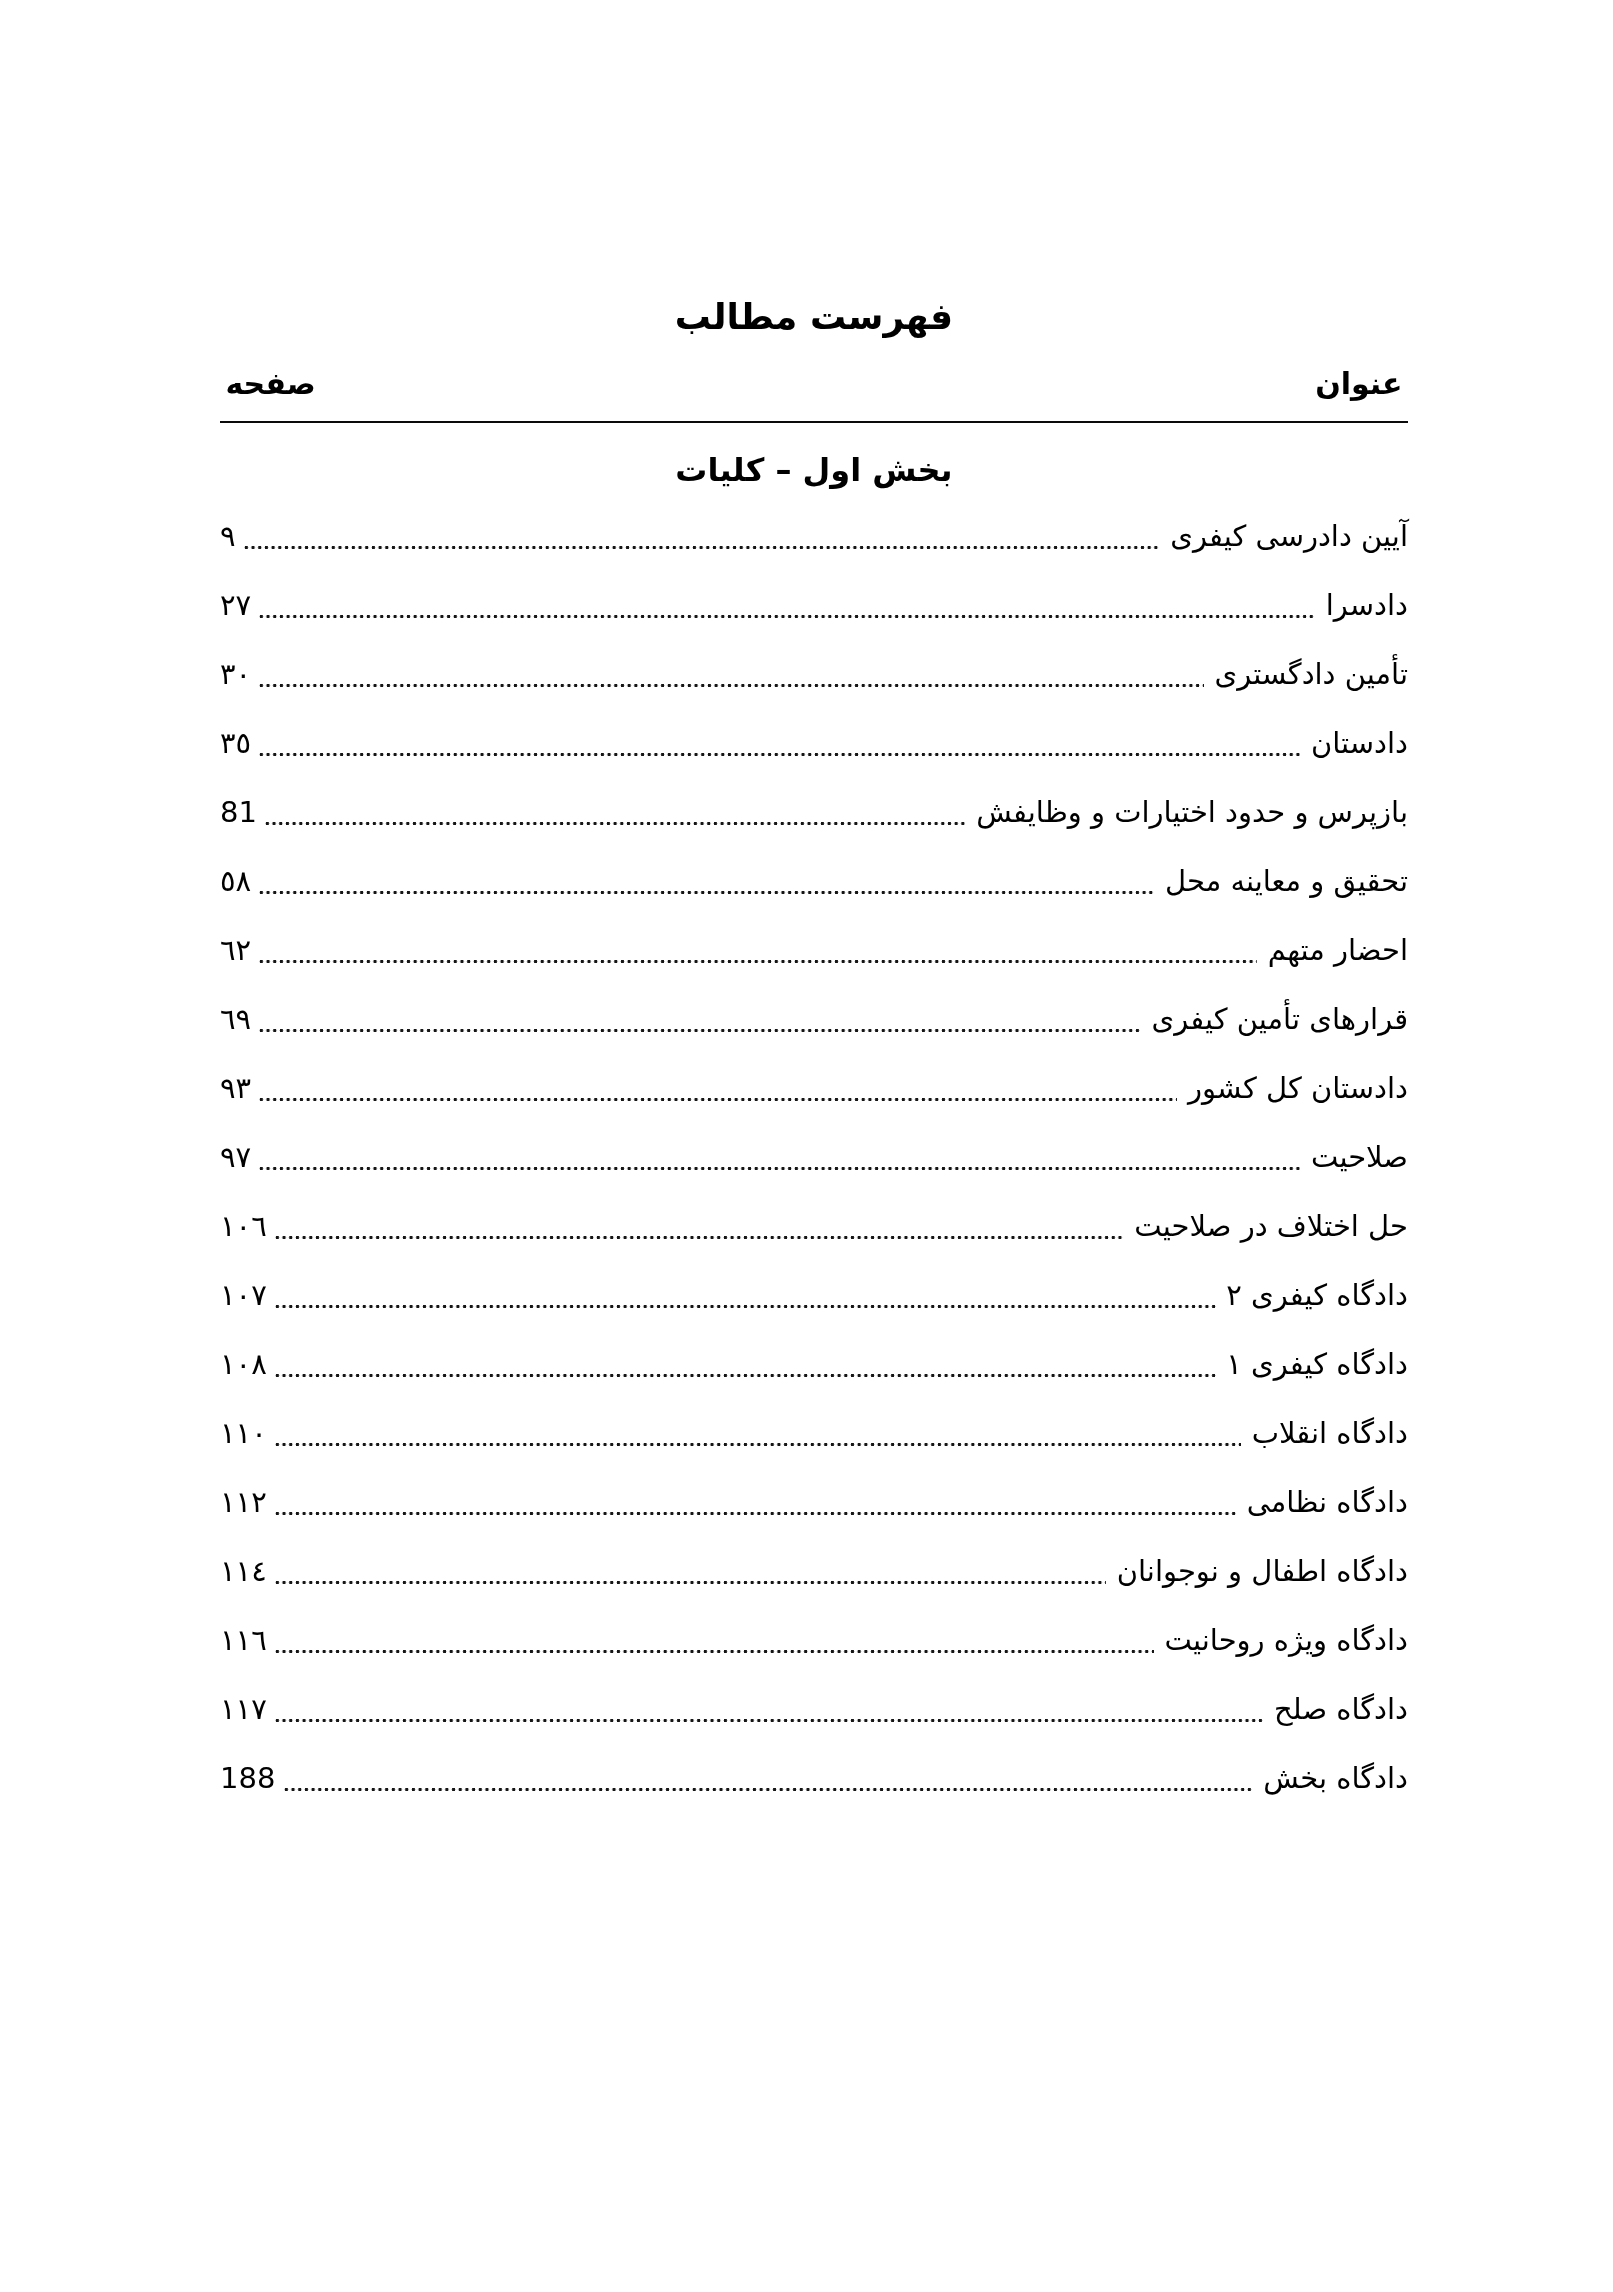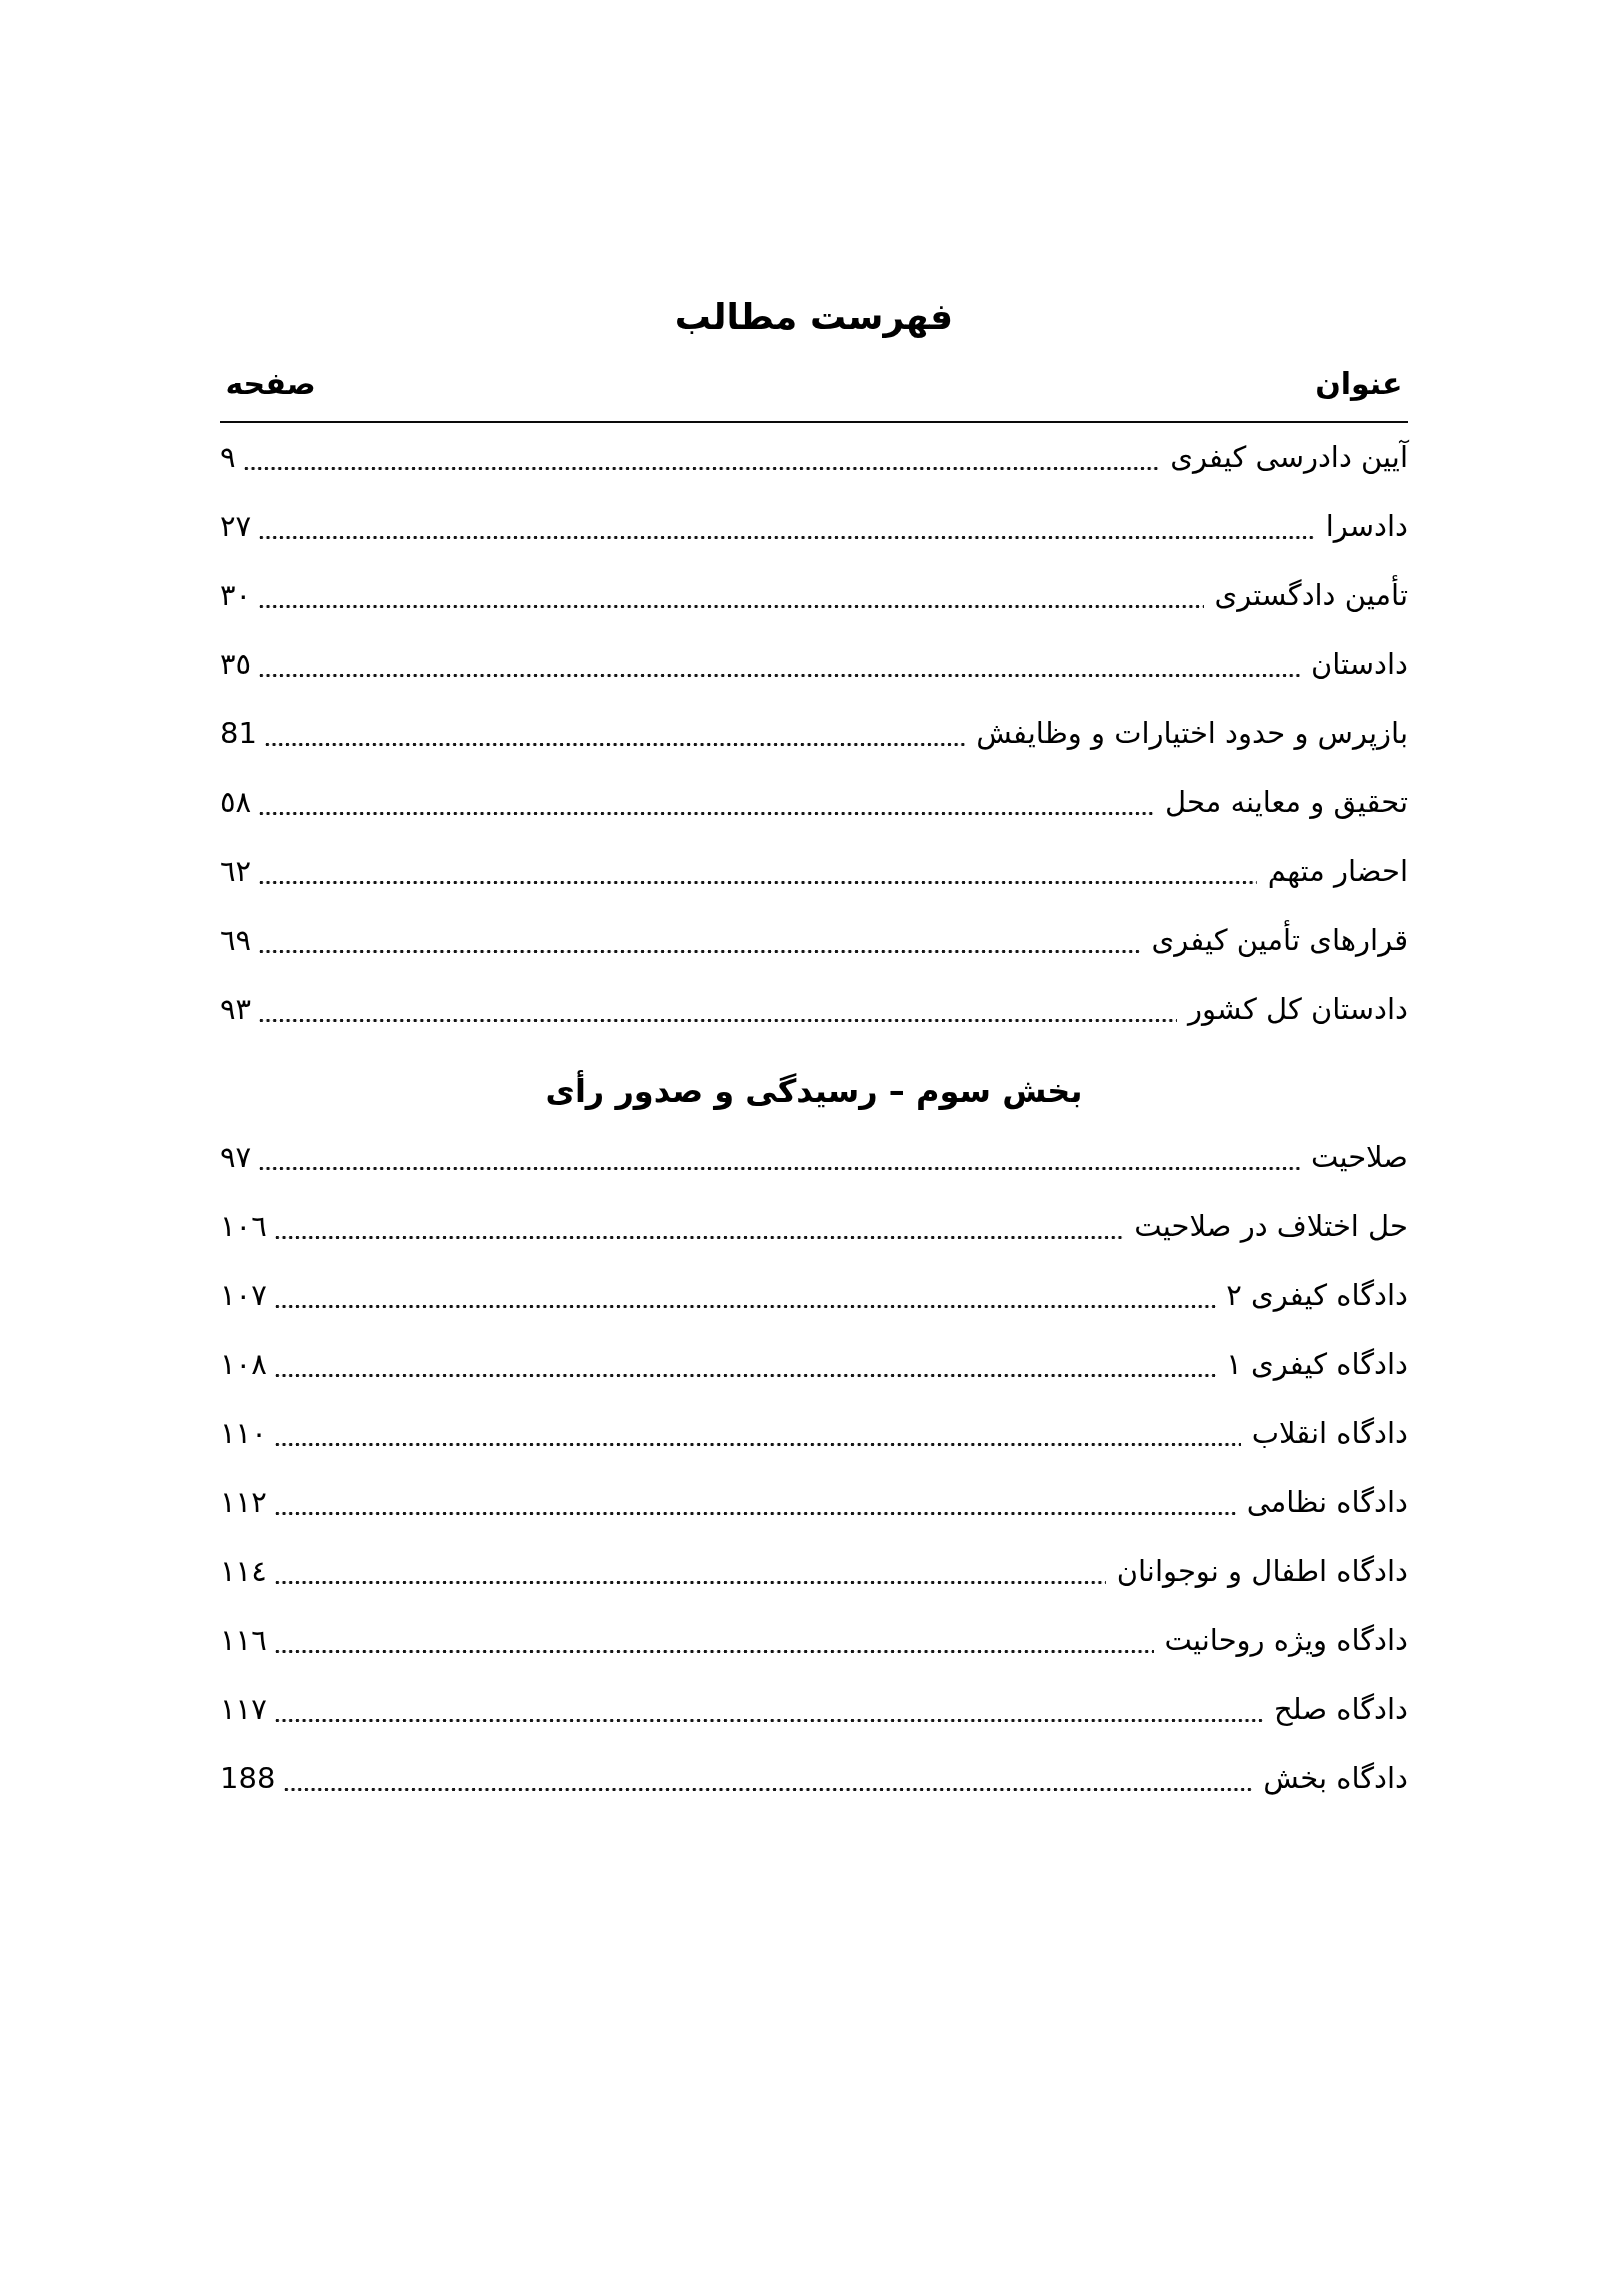--- a/index.html
+++ b/index.html
@@ -82,20 +82,21 @@
   <h1 class="title">فهرست مطالب</h1>
 
   <div class="cols">
     <span class="col-title">عنوان</span>
     <span class="col-page">صفحه</span>
   </div>
 
   <div class="rule"></div>
 
   <div id="sections">
+      <div class="section-heading">بخش اول – کلیات</div>
       <div class="entry">
         <span class="entry-title">آیین دادرسی کیفری</span>
         <span class="leader"></span>
         <span class="entry-page">٩</span>
       </div>
       <div class="entry">
         <span class="entry-title">دادسرا</span>
         <span class="leader"></span>
         <span class="entry-page">٢٧</span>
       </div>
@@ -127,21 +128,20 @@
       <div class="entry">
         <span class="entry-title">قرارهای تأمین کیفری</span>
         <span class="leader"></span>
         <span class="entry-page">٦٩</span>
       </div>
       <div class="entry">
         <span class="entry-title">دادستان کل کشور</span>
         <span class="leader"></span>
         <span class="entry-page">٩٣</span>
       </div>
-      <div class="section-heading">بخش سوم – رسیدگی و صدور رأی</div>
       <div class="entry">
         <span class="entry-title">صلاحیت</span>
         <span class="leader"></span>
         <span class="entry-page">٩٧</span>
       </div>
       <div class="entry">
         <span class="entry-title">حل اختلاف در صلاحیت</span>
         <span class="leader"></span>
         <span class="entry-page">١٠٦</span>
       </div>

